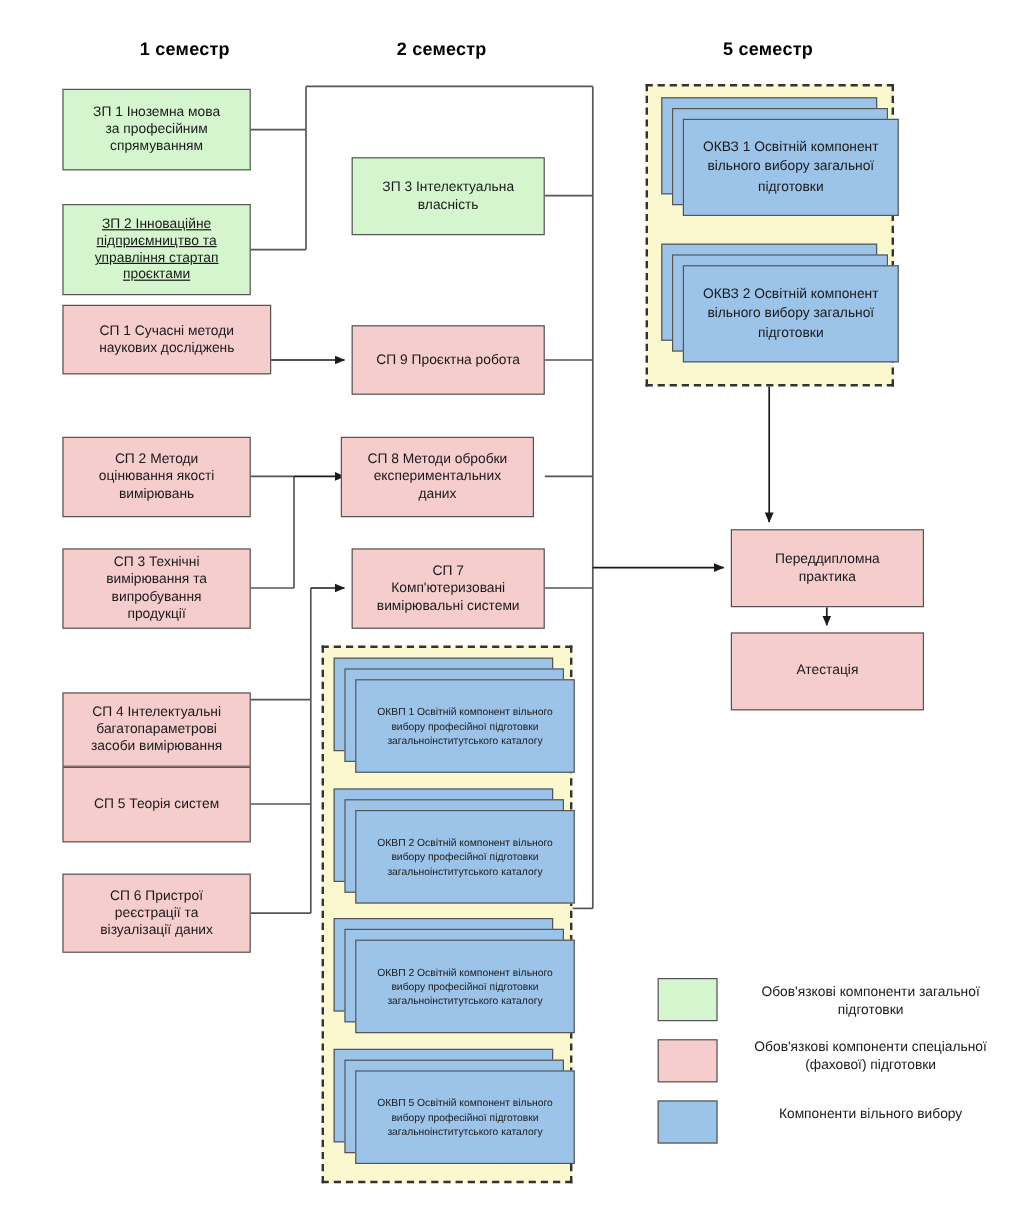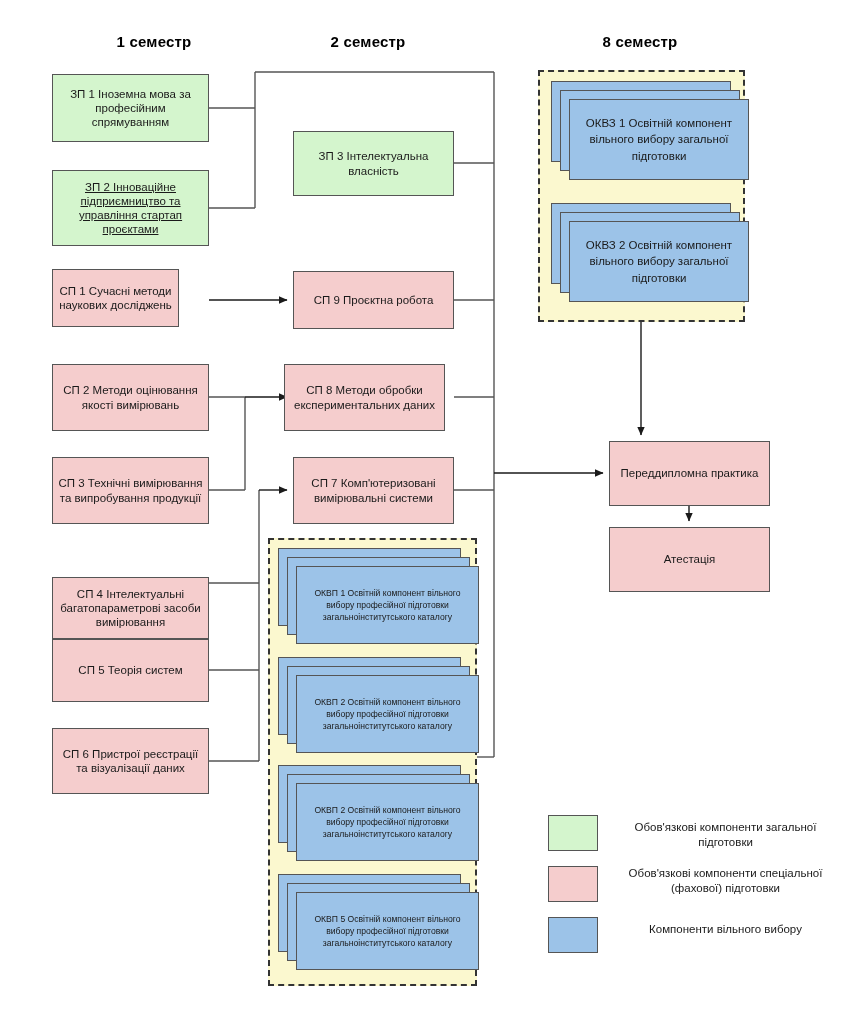--- a/index.html
+++ b/index.html
@@ -38,21 +38,21 @@
     letter-spacing: .2px;
   }
   .node {
     position: absolute;
     box-sizing: border-box;
     border: 1.4px solid #555555;
     display: flex;
     align-items: center;
     justify-content: center;
     text-align: center;
-    padding: 2px 5px;
+    padding: 2px 19px;
     line-height: 1.22;
     font-size: 11.5px;
     color: #1a1a1a;
   }
   .node.green { background: #d4f5cd; }
   .node.pink  { background: #f5cdcd; }
 
   .stack {
     position: absolute;
     box-sizing: border-box;
@@ -149,21 +149,21 @@
       <path d="M494,473 L603,473" stroke="#1a1a1a" marker-end="url(#arrow)"></path>
 
       <path d="M641,322 L641,435" stroke="#1a1a1a" marker-end="url(#arrow)"></path>
 
       <path d="M689,506 L689,521" stroke="#1a1a1a" marker-end="url(#arrow)"></path>
     </g>
   </svg>
 
   <div class="col-title" style="left:74px; top:33px; width:160px;">1 семестр</div>
   <div class="col-title" style="left:288px; top:33px; width:160px;">2 семестр</div>
-  <div class="col-title" style="left:560px; top:33px; width:160px;">8 семестр</div>
+  <div class="col-title" style="left:560px; top:33px; width:160px;">5 семестр</div>
 
   <div class="dashed-group" style="left:538px; top:70px; width:207px; height:252px;"></div>
 
   <div class="stack" style="left:551px; top:81px; width:198px; height:99px;border-radius:17px;">
     <div class="sheet s1" style="width:180px;height:81px;"></div>
     <div class="sheet s2" style="width:180px;height:81px;"></div>
     <div class="sheet s3" style="width:180px;height:81px;">
       <span class="lbl" style="font-size:11.5px;">ОКВЗ 1 Освітній компонент вільного вибору загальної підготовки</span>
     </div>
   </div>
@@ -205,21 +205,21 @@
   <div class="stack" style="left:278px; top:874px; width:201px; height:114px;">
     <div class="sheet s1" style="width:183px;height:78px;"></div>
     <div class="sheet s2" style="width:183px;height:78px;"></div>
     <div class="sheet s3" style="width:183px;height:78px;">
       <span class="lbl" style="font-size:8.6px;">ОКВП 5 Освітній компонент вільного вибору професійної підготовки загальноінститутського каталогу</span>
     </div>
   </div>
 
   <div class="node green" style="left:52px; top:74px; width:157px; height:68px;">ЗП 1 Іноземна мова за професійним спрямуванням</div>
   <div class="node green" style="left:52px; top:170px; width:157px; height:76px;text-decoration:underline;">ЗП 2 Інноваційне підприємництво та управління стартап проєктами</div>
-  <div class="node pink" style="left:52px; top:269px; width:127px; height:58px;">СП 1 Сучасні методи наукових досліджень</div>
+  <div class="node pink" style="left:52px; top:254px; width:174px; height:58px;">СП 1 Сучасні методи наукових досліджень</div>
   <div class="node pink" style="left:52px; top:364px; width:157px; height:67px;">СП 2 Методи оцінювання якості вимірювань</div>
   <div class="node pink" style="left:52px; top:457px; width:157px; height:67px;">СП 3 Технічні вимірювання та випробування продукції</div>
   <div class="node pink" style="left:52px; top:533px; width:157px; height:62px;margin-top:44px;">СП 4 Інтелектуальні багатопараметрові засоби вимірювання</div>
   <div class="node pink" style="left:52px; top:639px; width:157px; height:63px;">СП 5 Теорія систем</div>
   <div class="node pink" style="left:52px; top:728px; width:157px; height:66px;">СП 6 Пристрої реєстрації та візуалізації даних</div>
 
   <div class="node green" style="left:293px; top:131px; width:161px; height:65px;">ЗП 3 Інтелектуальна власність</div>
   <div class="node pink" style="left:293px; top:271px; width:161px; height:58px;">СП 9 Проєктна робота</div>
   <div class="node pink" style="left:284px; top:364px; width:161px; height:67px;">СП 8 Методи обробки експериментальних даних</div>
   <div class="node pink" style="left:293px; top:457px; width:161px; height:67px;">СП 7 Комп'ютеризовані вимірювальні системи</div>

